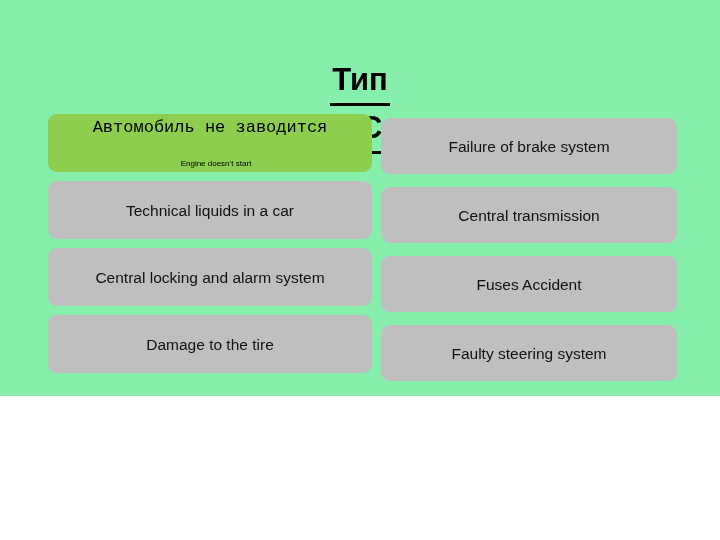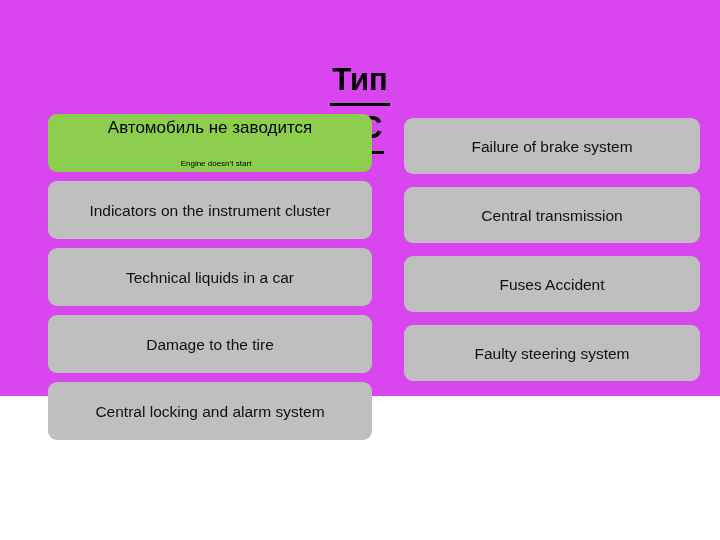--- a/index.html
+++ b/index.html
@@ -1,21 +1,21 @@
 <!DOCTYPE html>
 <html><head>
 <meta charset="utf-8">
 <style>
   html,body{margin:0;padding:0;}
   body{
     width:720px;height:540px;background:#ffffff;
     font-family:"Liberation Sans","DejaVu Sans",sans-serif;
     overflow:hidden;position:relative;
   }
-  .slide{position:absolute;left:0;top:0;width:720px;height:396px;background:#d946ef;}
+  .slide{position:absolute;left:0;top:0;width:720px;height:396px;background:#86efac;}
 
   
   .title-block{
     position:absolute;left:0;top:58px;width:720px;text-align:center;
     z-index:1;pointer-events:none;
   }
   .title-line1, .title-line2{
     font-size:31px;font-weight:bold;color:#000;
     line-height:44px;letter-spacing:0px;
     display:block;
@@ -24,31 +24,31 @@
     border-bottom:3px solid #000;padding:0 2px 1px 2px;display:inline-block;
   }
   .title-sub{
     display:block;font-size:8px;color:#000;font-weight:normal;
     line-height:10px;margin-top:1px;
   }
 
   
   .col{position:absolute;z-index:5;}
   .col-left{left:48px;top:114px;width:324px;}
-  .col-right{left:404px;top:118px;width:296px;}
+  .col-right{left:381px;top:118px;width:296px;}
 
   .item{
     border-radius:9px;background:#bfbfbf;color:#111;
     display:flex;flex-direction:column;align-items:center;justify-content:center;
     text-align:center;box-sizing:border-box;
   }
   .col-left .item{height:58px;margin-bottom:9px;font-size:15.5px;}
   .col-right .item{height:56px;margin-bottom:13px;font-size:15.5px;}
   .item.green{background:#8dce4f;}
-  .item .ru{font-size:17px;line-height:20px;color:#000;}
+  .item .ru{font-size:17px;line-height:20px;color:#000;font-family:Liberation Mono, monospace;}
   .item .en{font-size:8px;line-height:11px;color:#000;margin-top:20px;padding-left:12px;}
   .item .lbl{line-height:19px;}
 
   
   .footer{position:absolute;left:0;top:430px;width:720px;height:110px;z-index:6;}
 </style>
 </head>
 <body>
 
 <div class="slide">
@@ -59,34 +59,31 @@
     <span class="title-sub">n</span>
   </div>
 
   <div class="col col-left">
 
     <div class="item green">
       <span class="ru">Автомобиль не заводится</span>
       <span class="en">Engine doesn’t start</span>
     </div>
 
-    <div class="item">
-      <span class="lbl">Indicators on the instrument cluster</span>
-    </div>
 
     <div class="item">
       <span class="lbl">Technical liquids in a car</span>
     </div>
 
     <div class="item">
-      <span class="lbl">Damage to the tire</span>
+      <span class="lbl">Central locking and alarm system</span>
     </div>
 
     <div class="item">
-      <span class="lbl">Central locking and alarm system</span>
+      <span class="lbl">Damage to the tire</span>
     </div>
   </div>
 
   <div class="col col-right">
 
     <div class="item">
       <span class="lbl">Failure of brake system</span>
     </div>
 
     <div class="item">

